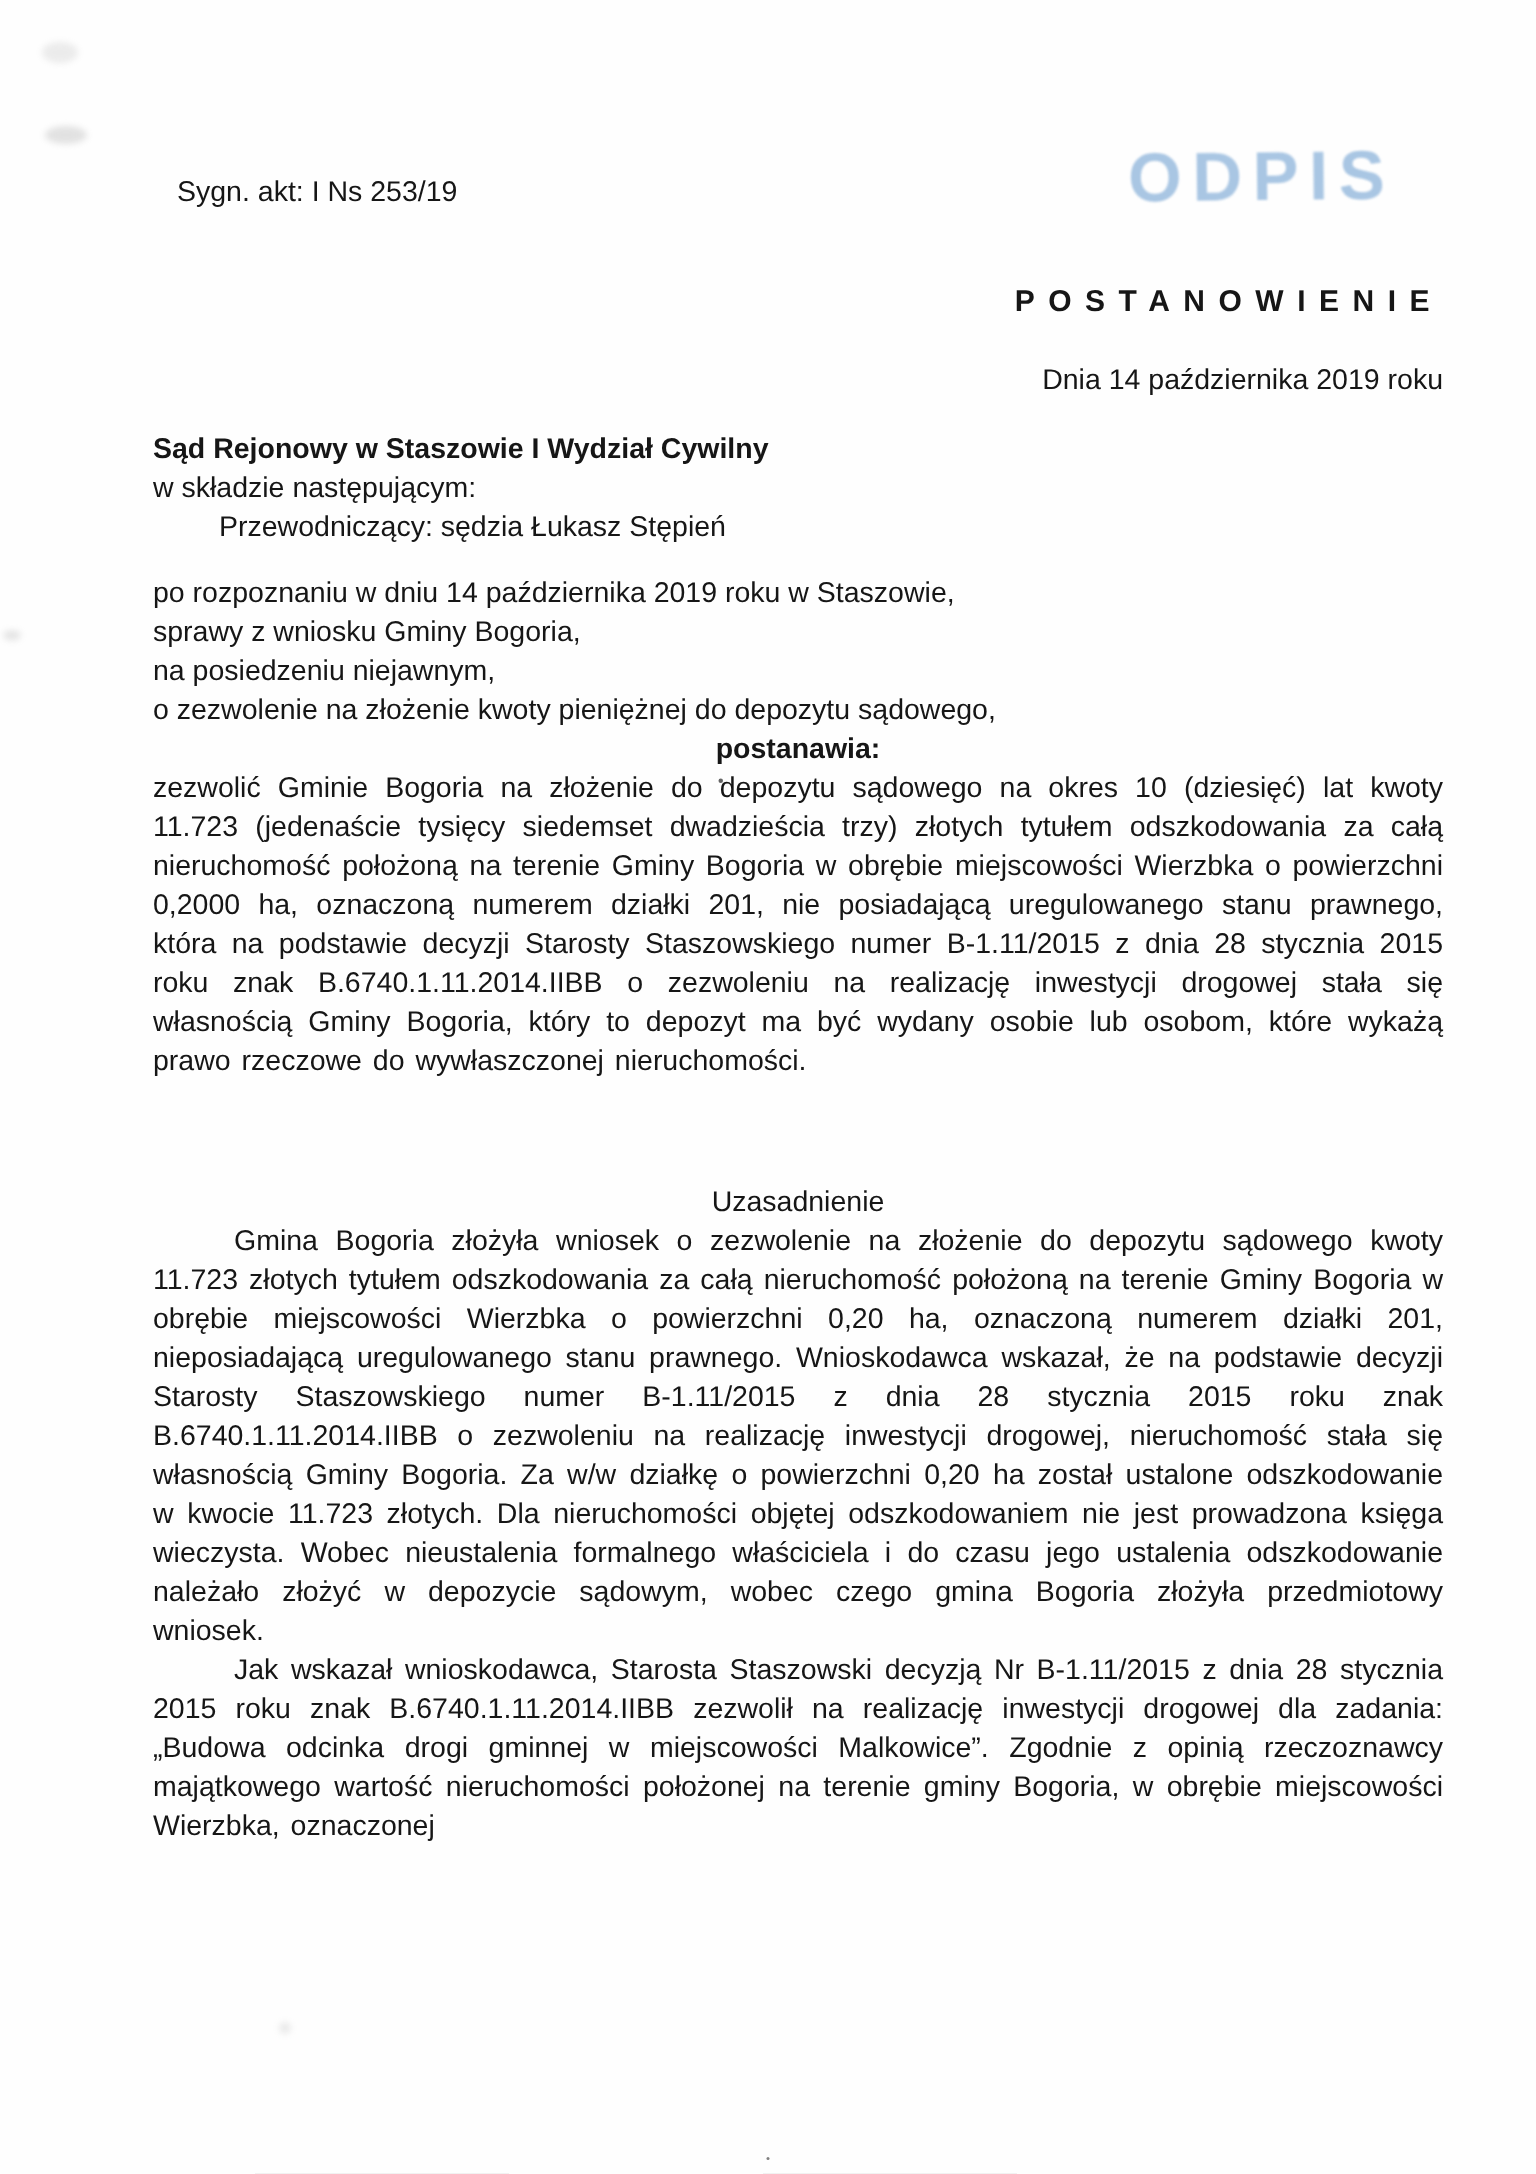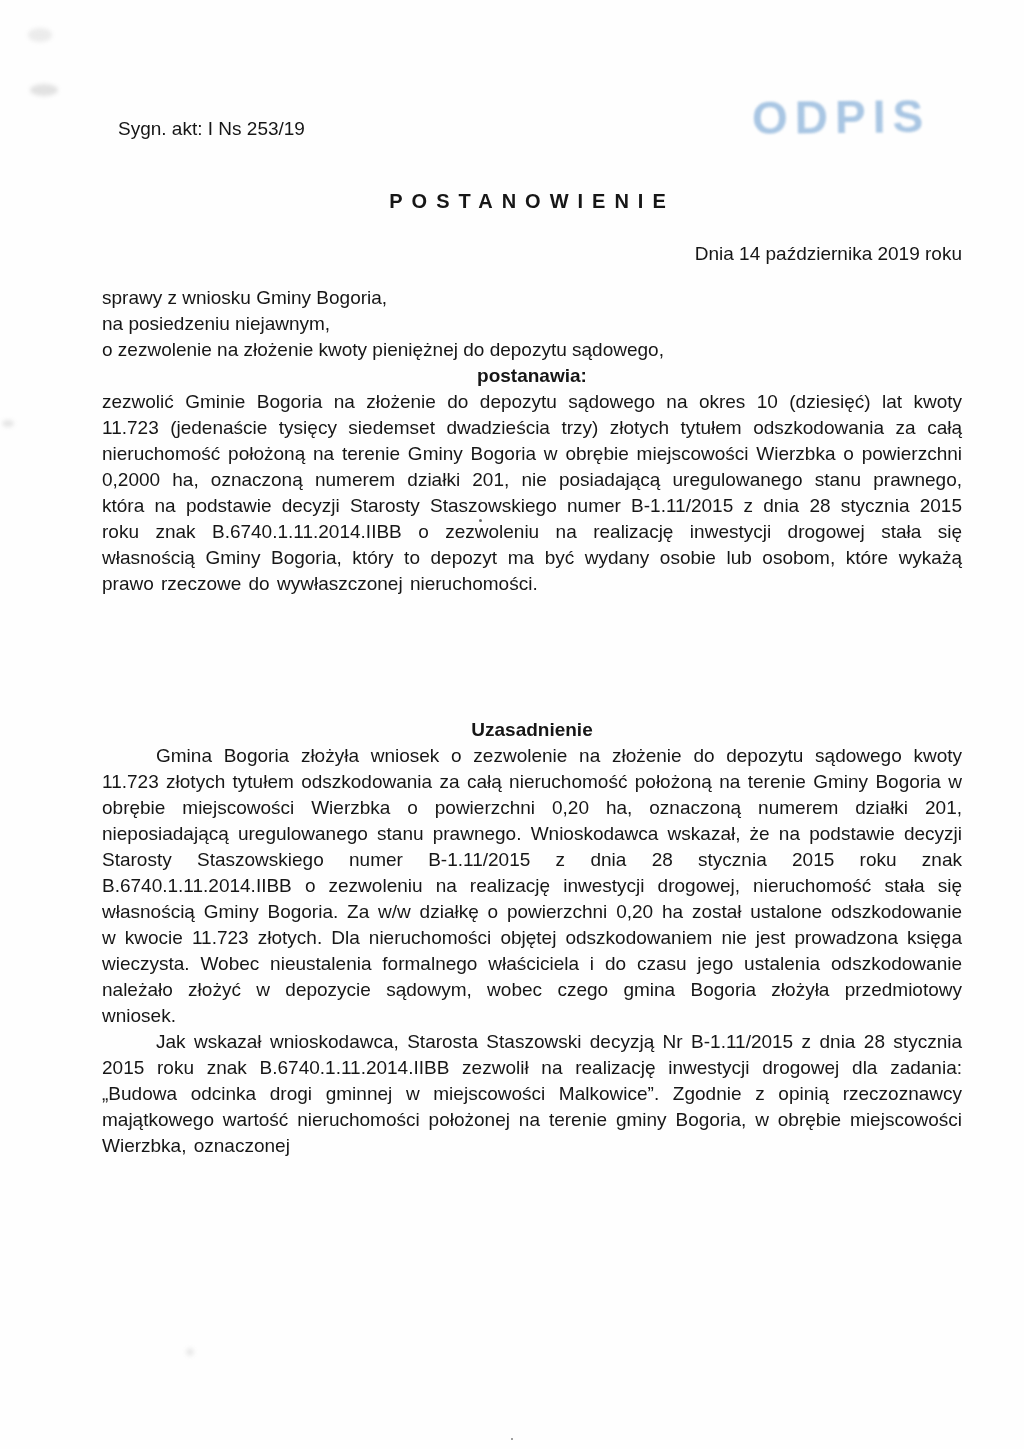--- a/index.html
+++ b/index.html
@@ -9,31 +9,31 @@
     margin:0 auto;
     background:#fefefe;
     font-family:"Liberation Sans",sans-serif;
     font-size:19px;line-height:26px;
     color:#161616;
     overflow:hidden;
   }
   .content{padding:116px 62px 0 102px;}
   .sygn{margin-left:16px;}
   .doc-title{
-    margin-top:46px;text-align:center;
+    margin-top:46px;text-align:right;
     font-weight:700;font-size:20px;letter-spacing:9px;
   }
   .date-line{margin-top:27px;text-align:right;}
   .court-block{margin-top:20px;}
   .court-name{font-weight:700;}
   .presiding{padding-left:44px;}
   .recitals{margin-top:18px;}
   .op-heading{text-align:center;font-weight:700;}
   .op-text{text-align:justify;word-spacing:2px;}
-  .just-heading{margin-top:120px;text-align:center;font-weight:700;}
+  .just-heading{margin-top:68px;text-align:center;font-weight:400;}
   .just-para{text-align:justify;text-indent:54px;word-spacing:2px;}
   .stamp{
     position:absolute;top:94px;left:752px;
     font-size:46px;line-height:46px;font-weight:700;letter-spacing:7px;
     color:#a9c6e3;
     filter:blur(0.8px);
     transform:rotate(-0.6deg);
     user-select:none;
   }
   
@@ -61,22 +61,28 @@
   <div class="stamp">ODPIS</div>
 
   <div class="content">
 
     <div class="sygn">Sygn. akt: I Ns 253/19</div>
 
     <div class="doc-title">POSTANOWIENIE</div>
 
     <div class="date-line">Dnia 14 października 2019 roku</div>
 
+    <div class="court-block">
+      <div class="court-name">Sąd Rejonowy w Staszowie I Wydział Cywilny</div>
+      <div>w składzie następującym:</div>
+      <div class="presiding">Przewodniczący: sędzia Łukasz Stępień</div>
+    </div>
 
     <div class="recitals">
+      <div>po rozpoznaniu w dniu 14 października 2019 roku w Staszowie,</div>
       <div>sprawy z wniosku Gminy Bogoria,</div>
       <div>na posiedzeniu niejawnym,</div>
       <div>o zezwolenie na złożenie kwoty pieniężnej do depozytu sądowego,</div>
     </div>
 
     <div class="op-heading">postanawia:</div>
     <div class="op-text">zezwolić Gminie Bogoria na złożenie do depozytu sądowego na okres 10 (dziesięć) lat kwoty 11.723 (jedenaście tysięcy siedemset dwadzieścia trzy) złotych tytułem odszkodowania za całą nieruchomość położoną na terenie Gminy Bogoria w obrębie miejscowości Wierzbka o powierzchni 0,2000 ha, oznaczoną numerem działki 201, nie posiadającą uregulowanego stanu prawnego, która na podstawie decyzji Starosty Staszowskiego numer B-1.11/2015 z dnia 28 stycznia 2015 roku znak B.6740.1.11.2014.IIBB o zezwoleniu na realizację inwestycji drogowej stała się własnością Gminy Bogoria, który to depozyt ma być wydany osobie lub osobom, które wykażą prawo rzeczowe do wywłaszczonej nieruchomości.</div>
 
     <div class="just-heading">Uzasadnienie</div>
     <div class="just-para">Gmina Bogoria złożyła wniosek o zezwolenie na złożenie do depozytu sądowego kwoty 11.723 złotych tytułem odszkodowania za całą nieruchomość położoną na terenie Gminy Bogoria w obrębie miejscowości Wierzbka o powierzchni 0,20 ha, oznaczoną numerem działki 201, nieposiadającą uregulowanego stanu prawnego. Wnioskodawca wskazał, że na podstawie decyzji Starosty Staszowskiego numer B-1.11/2015 z dnia 28 stycznia 2015 roku znak B.6740.1.11.2014.IIBB o zezwoleniu na realizację inwestycji drogowej, nieruchomość stała się własnością Gminy Bogoria. Za w/w działkę o powierzchni 0,20 ha został ustalone odszkodowanie w kwocie 11.723 złotych. Dla nieruchomości objętej odszkodowaniem nie jest prowadzona księga wieczysta. Wobec nieustalenia formalnego właściciela i do czasu jego ustalenia odszkodowanie należało złożyć w depozycie sądowym, wobec czego gmina Bogoria złożyła przedmiotowy wniosek.</div>

